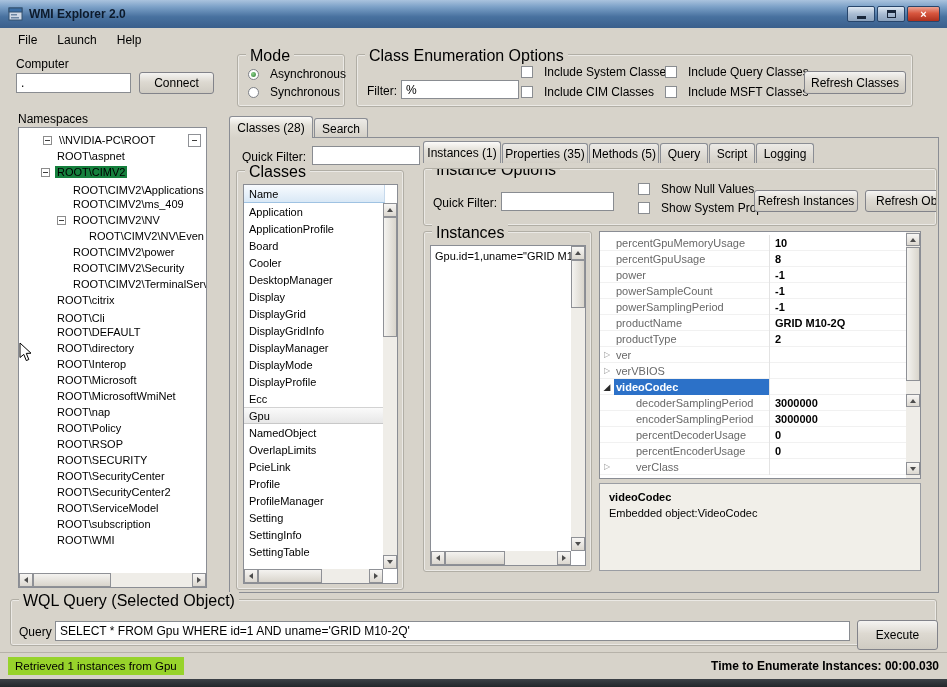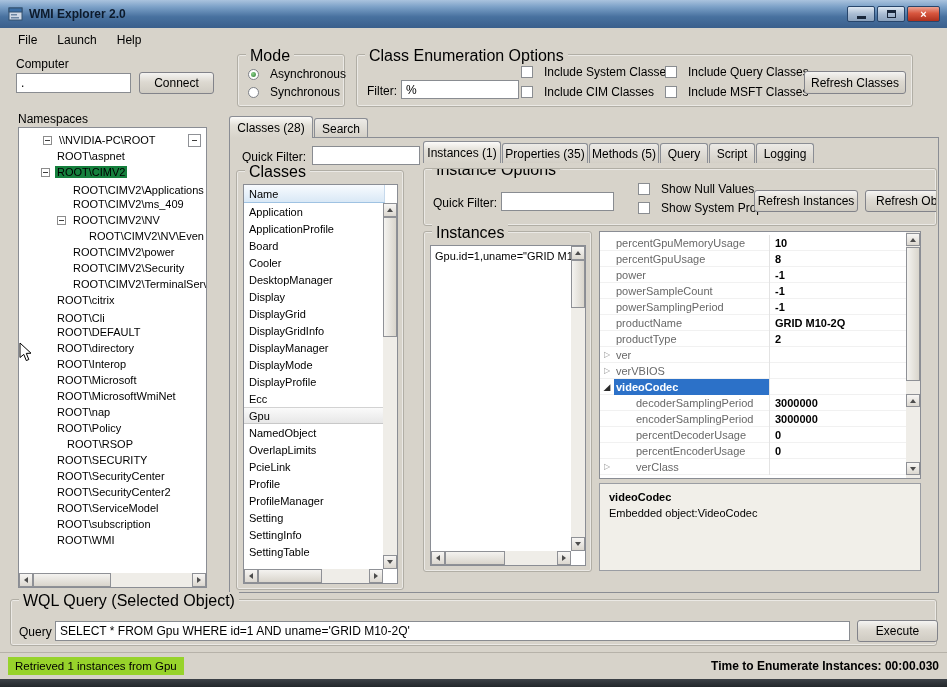--- a/index.html
+++ b/index.html
@@ -234,21 +234,21 @@
           <div class="tree-label">ROOT\MicrosoftWmiNet</div>
         </div>
         <div class="tree-row" style="padding-left: 22px;">
           <div class="expander-space"></div>
           <div class="tree-label">ROOT\nap</div>
         </div>
         <div class="tree-row" style="padding-left: 22px;">
           <div class="expander-space"></div>
           <div class="tree-label">ROOT\Policy</div>
         </div>
-        <div class="tree-row" style="padding-left: 22px; margin-left: 10px;">
+        <div class="tree-row" style="padding-left: 22px;">
           <div class="expander-space"></div>
           <div class="tree-label">ROOT\RSOP</div>
         </div>
         <div class="tree-row" style="padding-left: 22px;">
           <div class="expander-space"></div>
           <div class="tree-label">ROOT\SECURITY</div>
         </div>
         <div class="tree-row" style="padding-left: 22px;">
           <div class="expander-space"></div>
           <div class="tree-label">ROOT\SecurityCenter</div>
@@ -492,21 +492,21 @@
       <div class="desc-title">videoCodec</div>
       <div class="desc-text">Embedded object:VideoCodec</div>
     </div>
 
   </div>
 
   <div class="group" style="left:10px;top:599px;width:927px;height:47px">
     <span class="legend">WQL Query (Selected Object)</span>
     <span class="lbl" style="left:8px;top:25px;position:absolute">Query</span>
     <input class="tb" style="left: 44px; top: 21px; width: 795px; height: 20px;" value="SELECT * FROM Gpu WHERE id=1 AND uname='GRID M10-2Q'">
-    <div class="btn" style="left:846px;top:20px;width:81px;height:22px">Execute</div>
+    <div class="btn" style="left:846px;top:20px;width:81px;height:30px">Execute</div>
   </div>
 
   <div class="statusbar">
     <div id="status-msgs" style="display:flex;gap:10px">
         <div class="status-chunk">Retrieved 1 instances from Gpu</div>
       </div>
     <span class="status-right">Time to Enumerate Instances: 00:00.030</span>
   </div>
   <div class="bottomstrip"></div>
 

